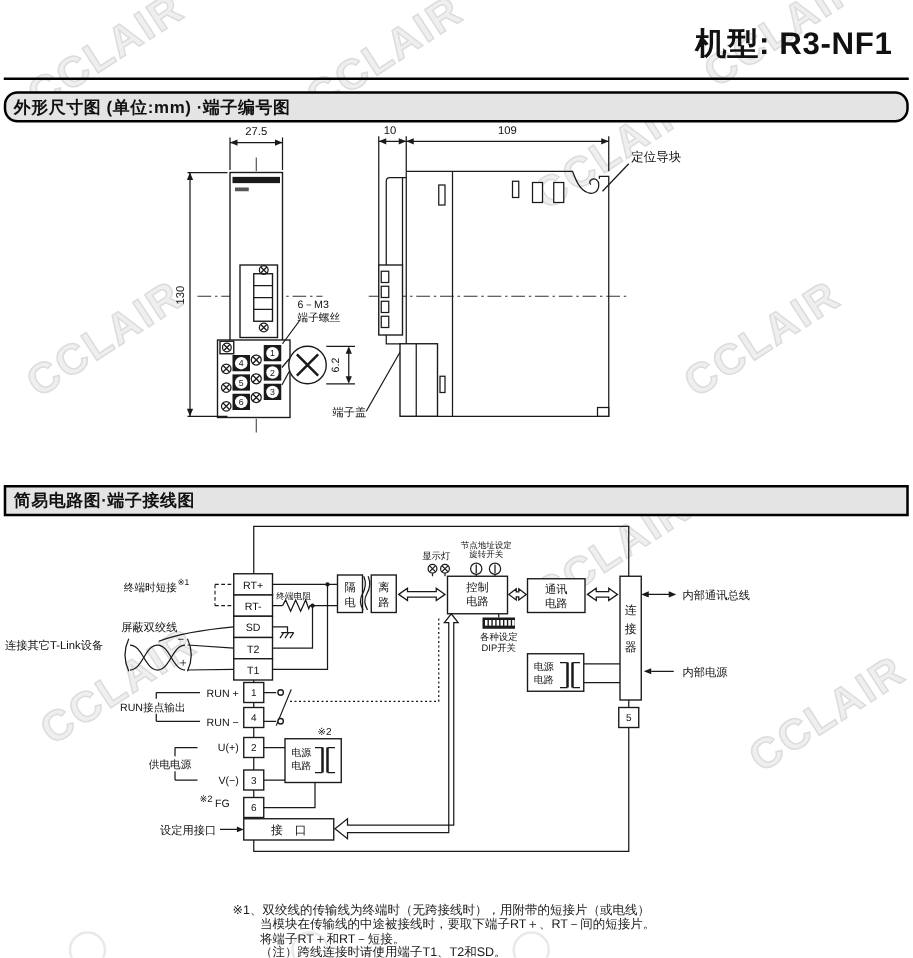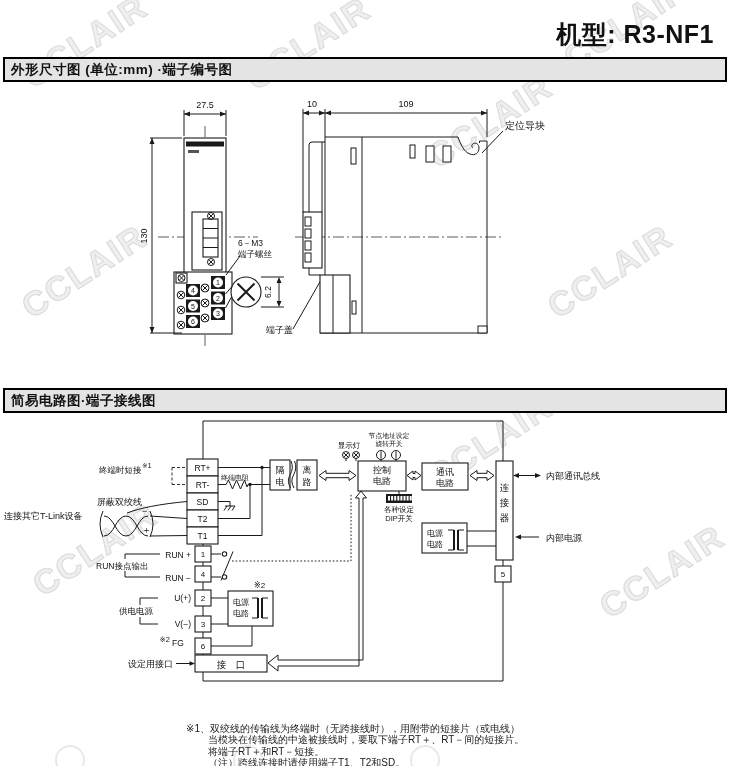--- a/index.html
+++ b/index.html
@@ -3,21 +3,21 @@
 <meta charset="utf-8">
 <style>
   html,body{margin:0;padding:0;}
   body{width:730px;height:766px;position:relative;background:#fff;overflow:hidden;
        font-family:"Liberation Sans","DejaVu Sans",sans-serif;color:#111;}
   .model{position:absolute;top:18px;right:16px;font-size:25px;font-weight:600;letter-spacing:.5px;}
   .topline{position:absolute;left:3px;right:3px;top:62px;height:2px;background:#000;}
   .secbar{position:absolute;left:3px;right:3px;height:21px;background:#e4e4e4;
           border:2px solid #000;font-size:13.5px;font-weight:bold;line-height:21px;
           padding-left:6px;letter-spacing:.5px;}
-  .bar1{top:57px;}
+  .bar1{top:73px;border-radius:11px;}
   .bar2{top:388px;}
   .notes{position:absolute;left:186px;top:687px;width:540px;font-size:10px;line-height:11.4px;color:#1a1a1a;margin-top:36px;}
   .notes .ind{padding-left:22px;}
   svg{position:absolute;left:0;}
   svg text{fill:#111;font-family:"Liberation Sans","DejaVu Sans",sans-serif;}
   .w{stroke:#1a1a1a;stroke-width:1;fill:none;}
   .w2{stroke:#1a1a1a;stroke-width:2;fill:none;}
   .bx{fill:#fff;stroke:#1a1a1a;stroke-width:1.1;}
   .blk{fill:#1a1a1a;stroke:none;}
   .cl{stroke:#333;stroke-width:.8;fill:none;stroke-dasharray:11 3 2 3;}

